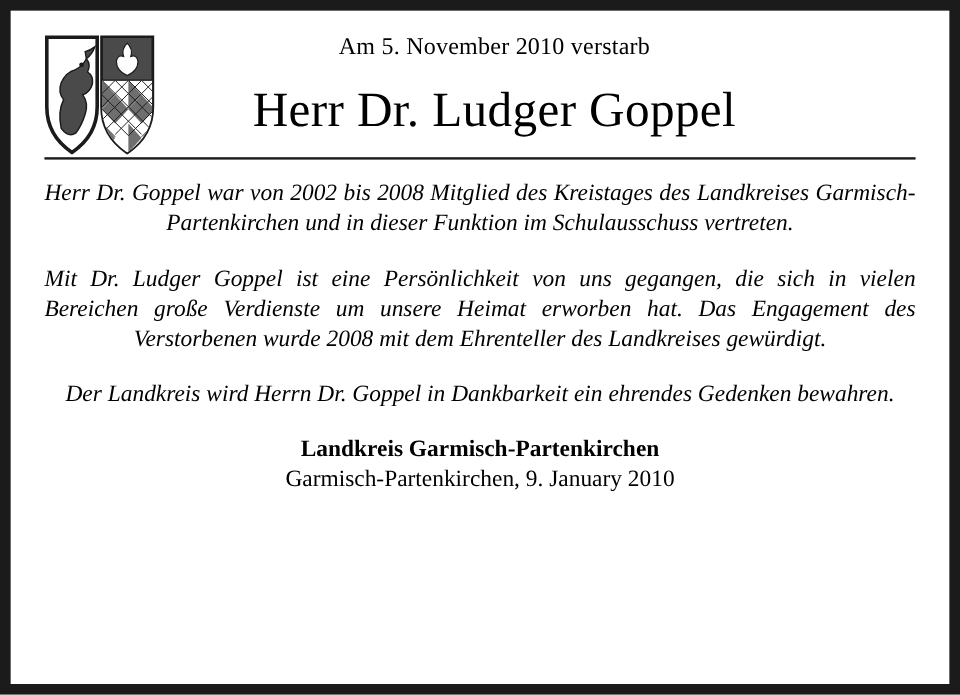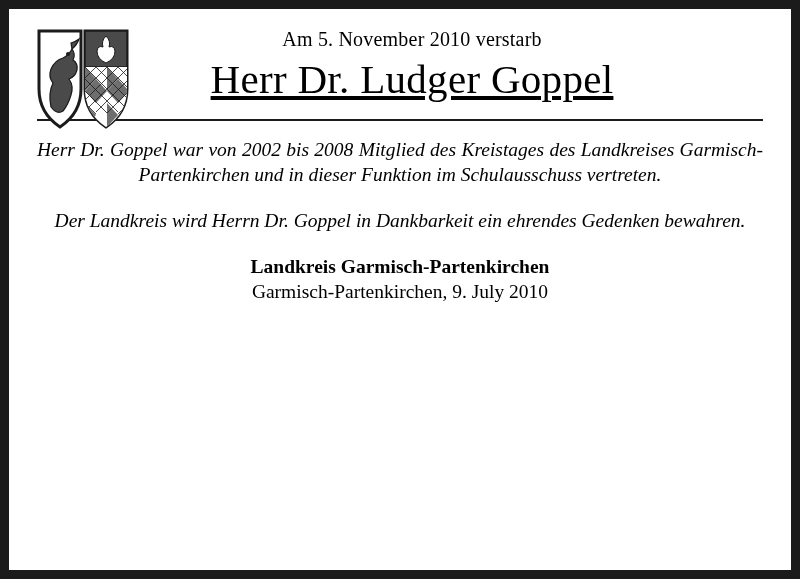--- a/index.html
+++ b/index.html
@@ -42,23 +42,22 @@
     padding-left: 24px;
   }
   .head .preline {
     font-size: 20px;
     line-height: 24px;
     letter-spacing: 0.2px;
   }
   .head .name {
     font-size: 41px;
     line-height: 52px;
-    margin-top: 2px;
+    margin-top: 14px;
     letter-spacing: 0.3px;
-    text-decoration: underline;
   }
   .rule {
     margin: 14px 0 0 0;
     border: 0;
     border-top: 2px solid #1b1b1b;
   }
   .body-text {
     margin-top: 16px;
     text-align: center;
   }
@@ -142,23 +141,24 @@
 
     <div class="head">
       <div class="preline">Am 5. November 2010 verstarb</div>
       <div class="name">Herr Dr. Ludger Goppel</div>
     </div>
 
     <hr class="rule">
 
     <div class="body-text">
       <p class="para just">Herr Dr. Goppel war von 2002 bis 2008 Mitglied des Kreistages des Landkreises Garmisch-Partenkirchen und in dieser Funktion im Schulausschuss vertreten.</p>
+      <p class="para just">Mit Dr. Ludger Goppel ist eine Persönlichkeit von uns gegangen, die sich in vielen Bereichen große Verdienste um unsere Heimat erworben hat. Das Engagement des Verstorbenen wurde 2008 mit dem Ehrenteller des Landkreises gewürdigt.</p>
       <p class="para">Der Landkreis wird Herrn Dr. Goppel in Dankbarkeit ein ehrendes Gedenken bewahren.</p>
     </div>
 
     <div class="sig">
       <div class="bold">Landkreis Garmisch-Partenkirchen</div>
-      <div class="plain">Garmisch-Partenkirchen, 9. July 2010</div>
+      <div class="plain">Garmisch-Partenkirchen, 9. January 2010</div>
       <div class="gap"></div>
     </div>
 
   </div>
 </div>
 
 </body></html>

